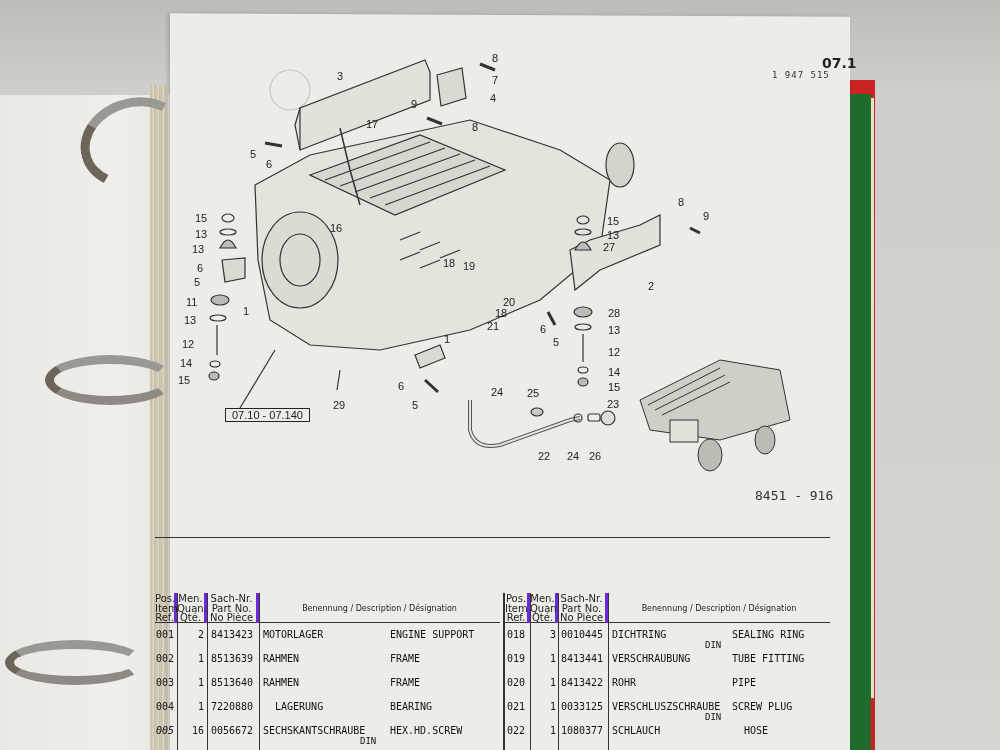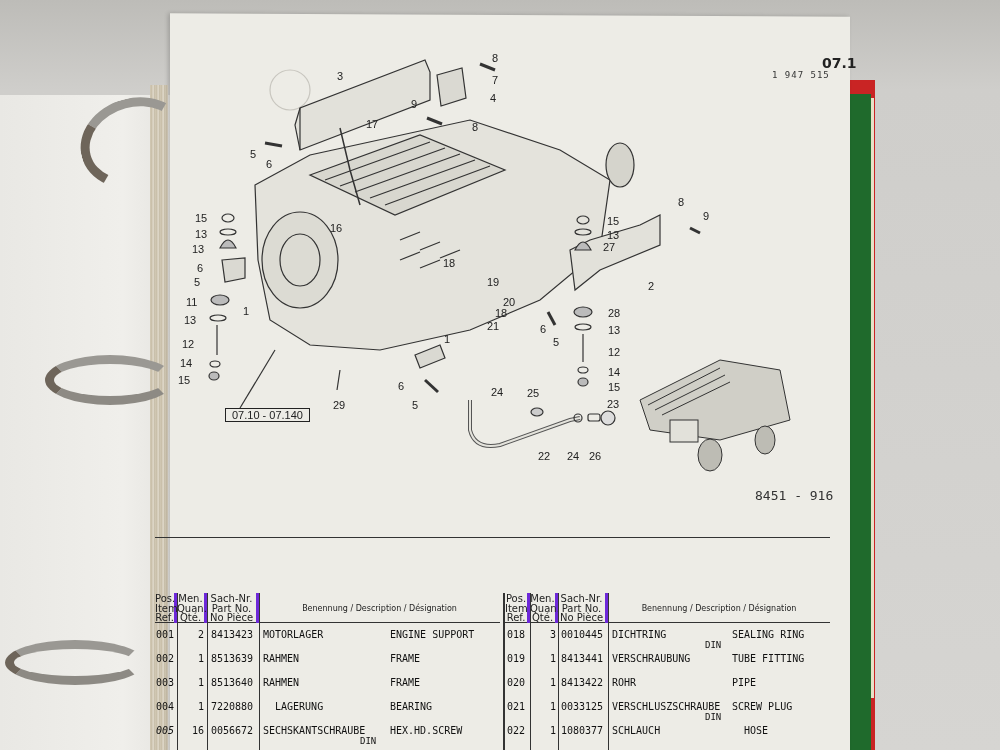--- a/index.html
+++ b/index.html
@@ -184,21 +184,21 @@
     <div class="callout" style="left: 197px; top: 262px;">6</div>
     <div class="callout" style="left: 194px; top: 276px;">5</div>
     <div class="callout" style="left: 186px; top: 296px;">11</div>
     <div class="callout" style="left: 243px; top: 305px;">1</div>
     <div class="callout" style="left: 184px; top: 314px;">13</div>
     <div class="callout" style="left: 182px; top: 338px;">12</div>
     <div class="callout" style="left: 180px; top: 357px;">14</div>
     <div class="callout" style="left: 178px; top: 374px;">15</div>
     <div class="callout" style="left: 330px; top: 222px;">16</div>
     <div class="callout" style="left: 443px; top: 257px;">18</div>
-    <div class="callout" style="left: 463px; top: 276px; margin-left: 24px;">19</div>
+    <div class="callout" style="left: 463px; top: 260px;">19</div>
     <div class="callout" style="left: 503px; top: 296px;">20</div>
     <div class="callout" style="left: 495px; top: 307px;">18</div>
     <div class="callout" style="left: 487px; top: 320px;">21</div>
     <div class="callout" style="left: 444px; top: 333px;">1</div>
     <div class="callout" style="left: 398px; top: 380px;">6</div>
     <div class="callout" style="left: 412px; top: 399px;">5</div>
     <div class="callout" style="left: 333px; top: 399px;">29</div>
     <div class="callout" style="left: 678px; top: 196px;">8</div>
     <div class="callout" style="left: 703px; top: 210px;">9</div>
     <div class="callout" style="left: 607px; top: 215px;">15</div>

